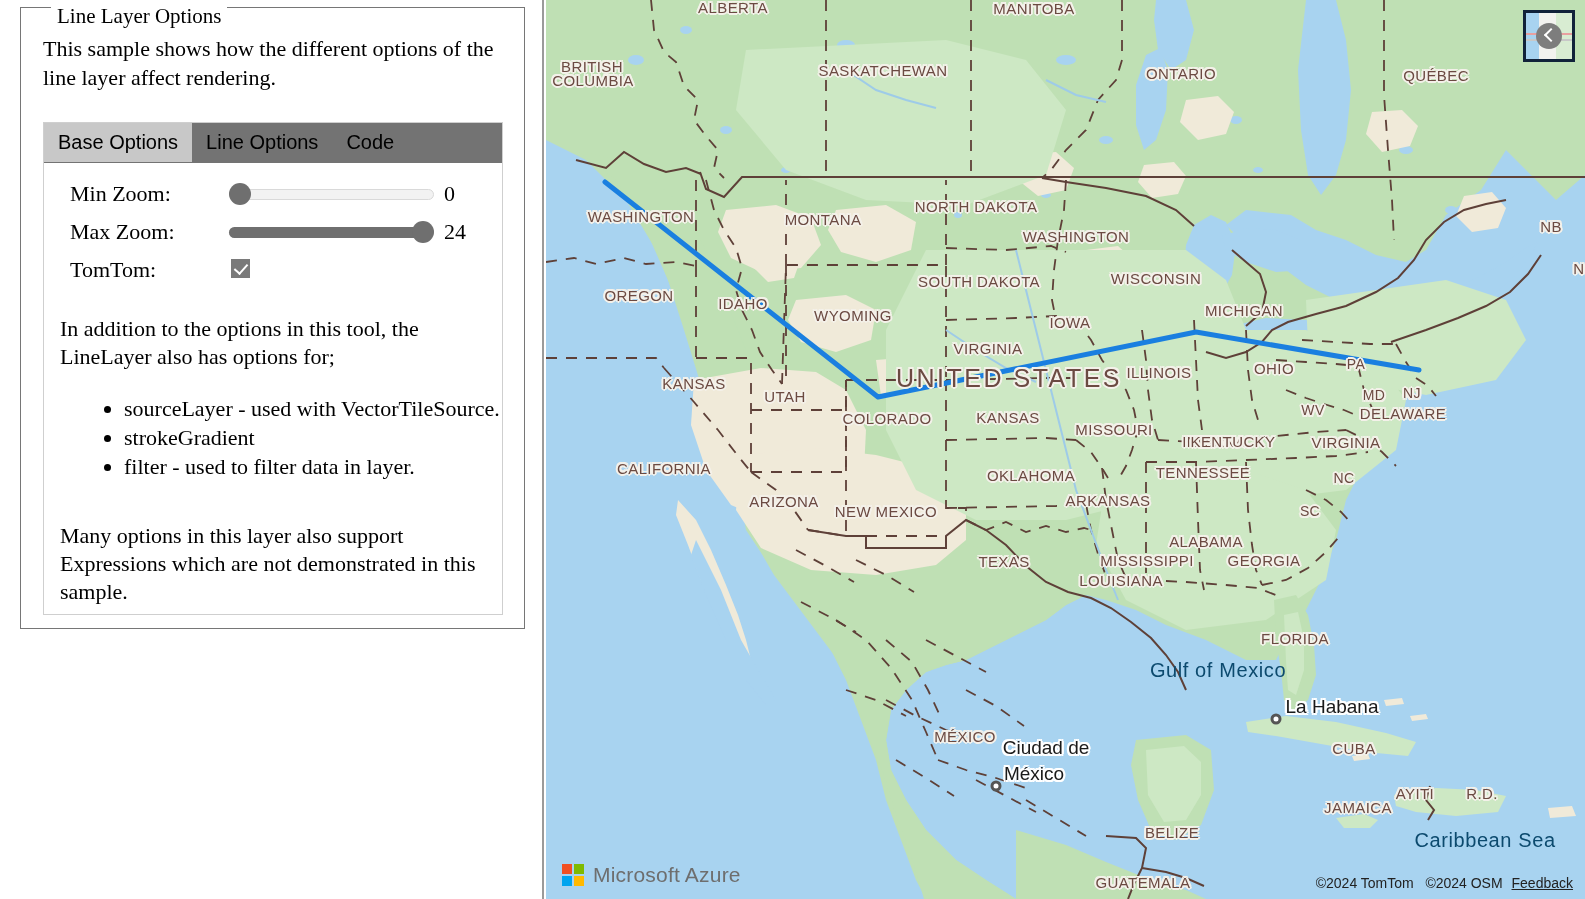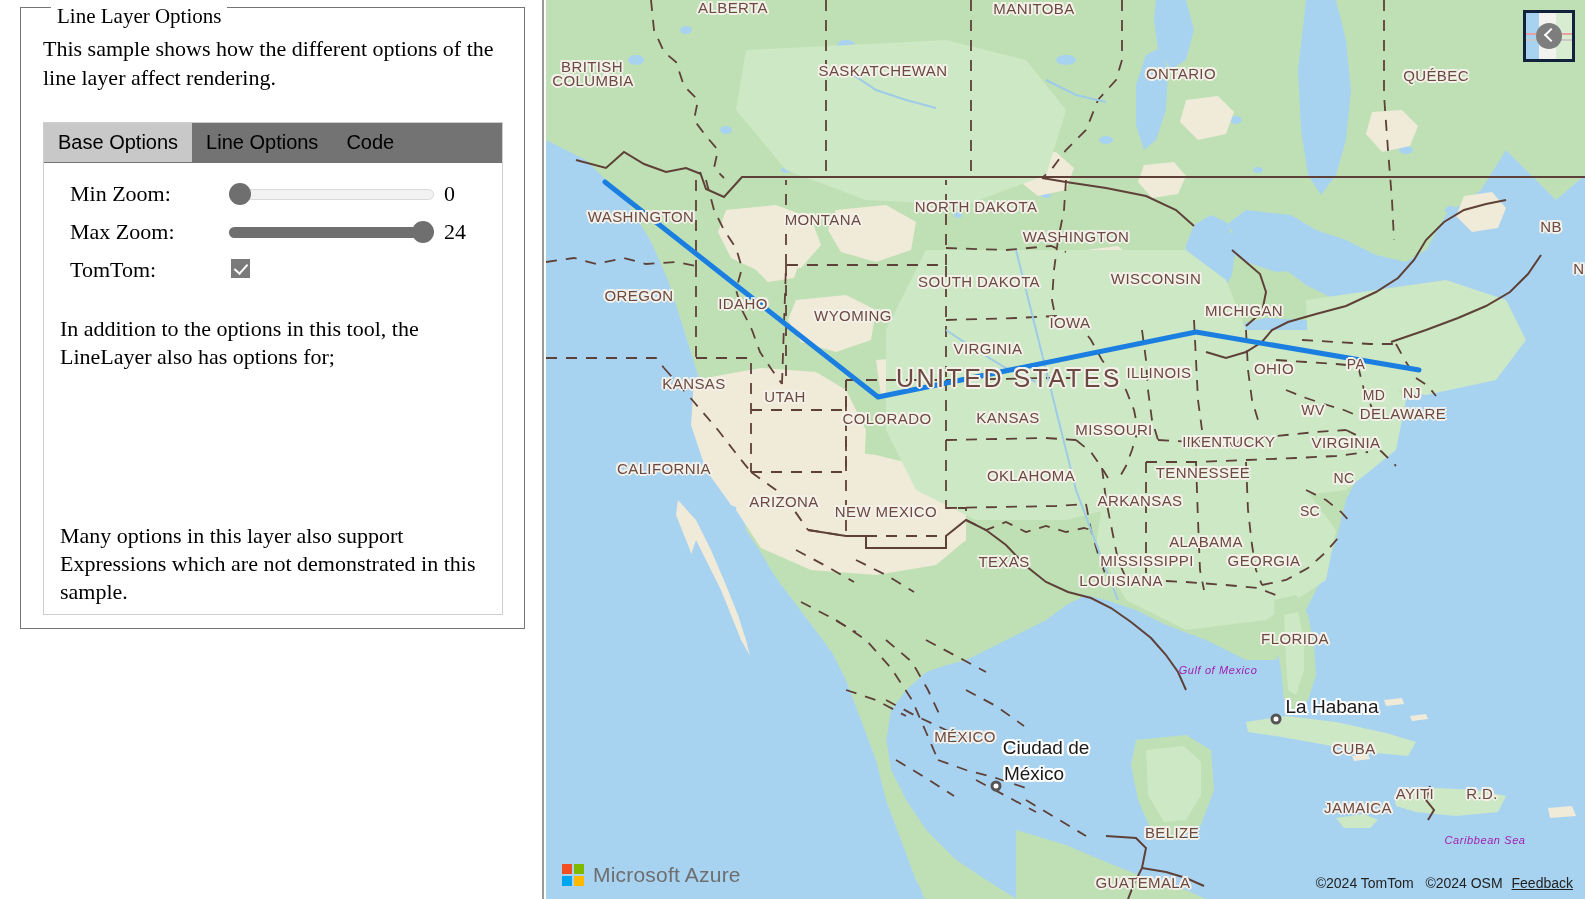--- a/index.html
+++ b/index.html
@@ -123,21 +123,21 @@
   .lbl-small{font-size:14px;}
   .lbl-city{
     font-size:19px;color:#1a1a1a;letter-spacing:0;
     text-shadow:
       -1.6px -1.6px 0 #fff, 1.6px -1.6px 0 #fff,
       -1.6px  1.6px 0 #fff, 1.6px  1.6px 0 #fff,
        0 -2.2px 0 #fff, 0 2.2px 0 #fff,
       -2.2px 0 0 #fff, 2.2px 0 0 #fff;
   }
   .lbl-water{
-    font-size:11px;color:#a21caf;font-style:italic;letter-spacing:0.6px;
+    font-size:20px;color:#0c4a6e;letter-spacing:0.6px;
     text-shadow:none;
   }
   .citydot{
     position:absolute;width:11px;height:11px;border-radius:50%;
     background:#ffffff;border:3px solid #555;
     transform:translate(-50%,-50%);box-sizing:border-box;
   }
 
   
   #collapse-btn{
@@ -214,20 +214,25 @@
           <div class="slider-val">24</div>
         </div>
 
         <div class="optrow" style="top:92px">
           <div class="optlabel">TomTom:</div>
           <div class="checkbox"></div>
         </div>
 
         <div class="para" style="top:152px">In addition to the options in this tool, the LineLayer also has options for;</div>
 
+        <ul class="bullets">
+          <li>sourceLayer - used with VectorTileSource.</li>
+          <li>strokeGradient</li>
+          <li>filter - used to filter data in layer.</li>
+        </ul>
 
         <div class="para" style="top:359px">Many options in this layer also support Expressions which are not demonstrated in this sample.</div>
       </div>
     </div>
   </div>
 
   <div id="map">
 
     <svg width="1039" height="899" viewBox="0 0 1039 899">
       <defs>
@@ -508,21 +513,21 @@
         <div class="maplabel lbl-small" style="left: 767px; top: 410px;">WV</div>
         <div class="maplabel lbl-small" style="left: 828px; top: 395px;">MD</div>
         <div class="maplabel lbl-small" style="left: 866px; top: 393px;">NJ</div>
         <div class="maplabel lbl-state" style="left: 857px; top: 413px;">DELAWARE</div>
         <div class="maplabel lbl-state" style="left: 687px; top: 441px;">KENTUCKY</div>
         <div class="maplabel lbl-state" style="left: 800px; top: 442px;">VIRGINIA</div>
         <div class="maplabel lbl-state" style="left: 118px; top: 468px;">CALIFORNIA</div>
         <div class="maplabel lbl-state" style="left: 657px; top: 472px;">TENNESSEE</div>
         <div class="maplabel lbl-small" style="left: 798px; top: 478px;">NC</div>
         <div class="maplabel lbl-state" style="left: 485px; top: 475px;">OKLAHOMA</div>
-        <div class="maplabel lbl-state" style="left: 562px; top: 500px; margin-left: 32px;">ARKANSAS</div>
+        <div class="maplabel lbl-state" style="left: 562px; top: 500px;">ARKANSAS</div>
         <div class="maplabel lbl-small" style="left: 764px; top: 511px;">SC</div>
         <div class="maplabel lbl-state" style="left: 238px; top: 501px;">ARIZONA</div>
         <div class="maplabel lbl-state" style="left: 340px; top: 511px;">NEW MEXICO</div>
         <div class="maplabel lbl-state" style="left: 660px; top: 541px;">ALABAMA</div>
         <div class="maplabel lbl-state" style="left: 601px; top: 560px;">MISSISSIPPI</div>
         <div class="maplabel lbl-state" style="left: 718px; top: 560px;">GEORGIA</div>
         <div class="maplabel lbl-state" style="left: 458px; top: 561px;">TEXAS</div>
         <div class="maplabel lbl-state" style="left: 575px; top: 580px;">LOUISIANA</div>
         <div class="maplabel lbl-state" style="left: 749px; top: 638px;">FLORIDA</div>
         <div class="maplabel lbl-state" style="left: 419px; top: 736px;">MÉXICO</div>

